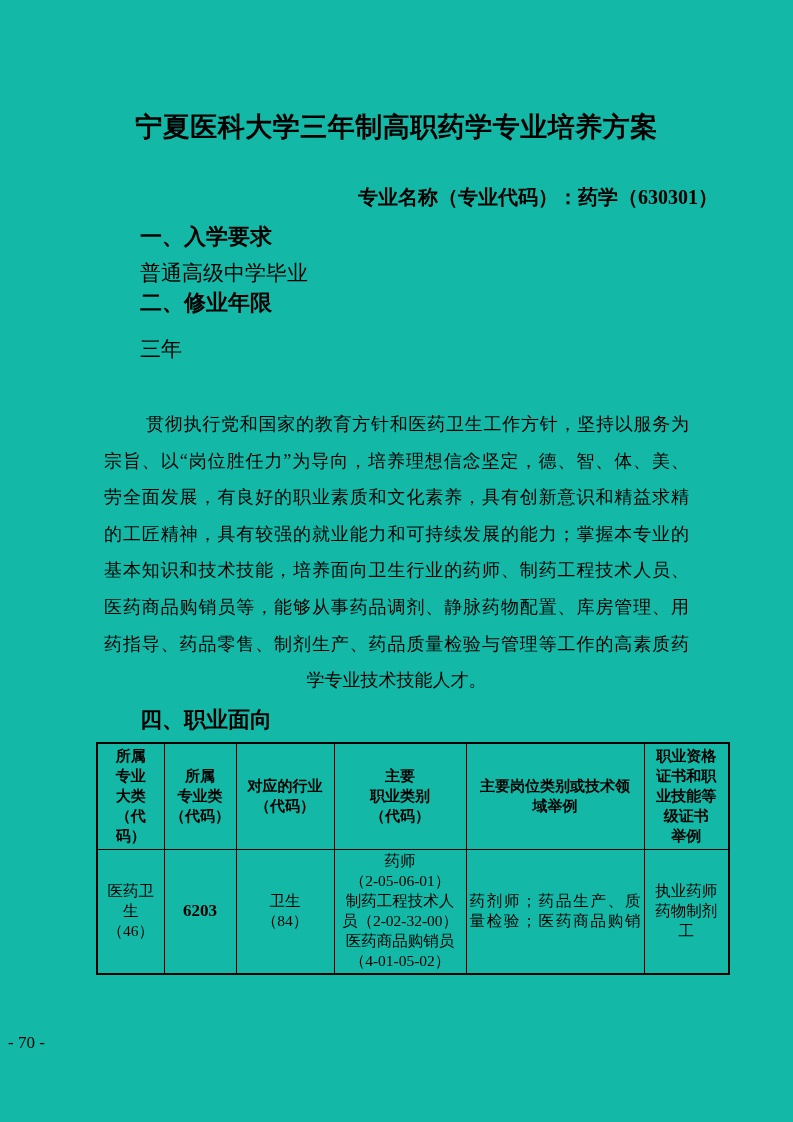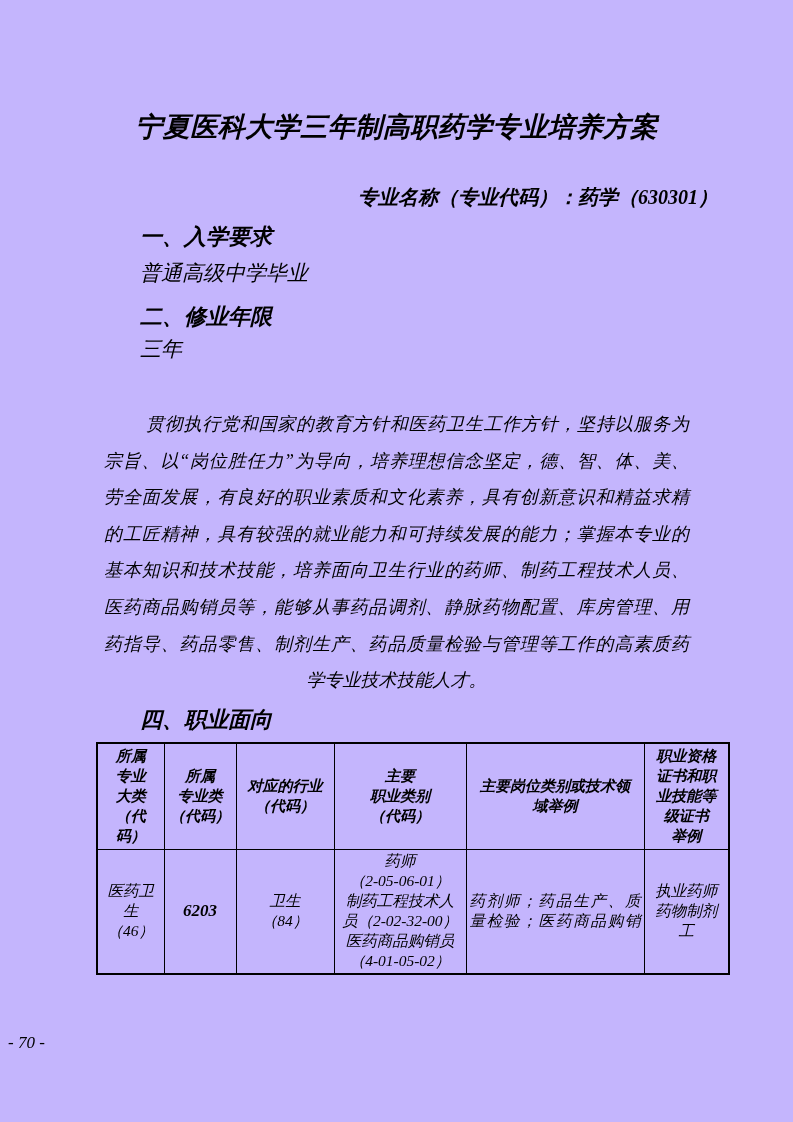--- a/index.html
+++ b/index.html
@@ -1,42 +1,41 @@
 <!DOCTYPE html>
 <html><head>
 <meta charset="utf-8">
 <style>
   html,body { margin:0; padding:0; background:#e8e8e8; }
   .page {
     position:relative;
     width:793px; height:1122px;
     margin:0 auto;
-    background:#c4b5fd;
+    background:#14b8a6;
     color:#000000;
     font-family:"Liberation Serif","DejaVu Serif",serif;
     overflow:hidden;
-    font-style:italic;
   }
   .title {
     position:absolute; top:108px; left:0; width:100%;
     margin:0; text-align:center;
     font-size:27px; font-weight:bold; line-height:38px;
     letter-spacing:0.5px;
   }
   .meta { position:absolute; top:182px; left:0; width:100%; height:30px;
     font-size:20px; font-weight:bold; line-height:30px; }
   .meta-left  { position:absolute; left:147px; top:0; white-space:nowrap; }
   .meta-right { position:absolute; left:358px; top:0; white-space:nowrap; }
   .h {
     position:absolute; left:140px; margin:0;
     font-family:"Liberation Sans","DejaVu Sans",sans-serif;
     font-size:22px; font-weight:bold; line-height:30px; white-space:nowrap;
   }
   .h-admission { top:222px;text-align:right; }
-  .h-duration  { top:302px;text-align:center; }
+  .h-duration  { top:288px;text-align:center; }
   .h-goal      { top:373px; }
   .h-career    { top:705px; }
   .plain {
     position:absolute; left:140px; margin:0;
     font-size:21px; line-height:28px; white-space:nowrap;
   }
   .admission-body { top:259px; }
   .duration-body  { top:335px; }
   .para {
     position:absolute; top:406px; left:104px; width:585px;

